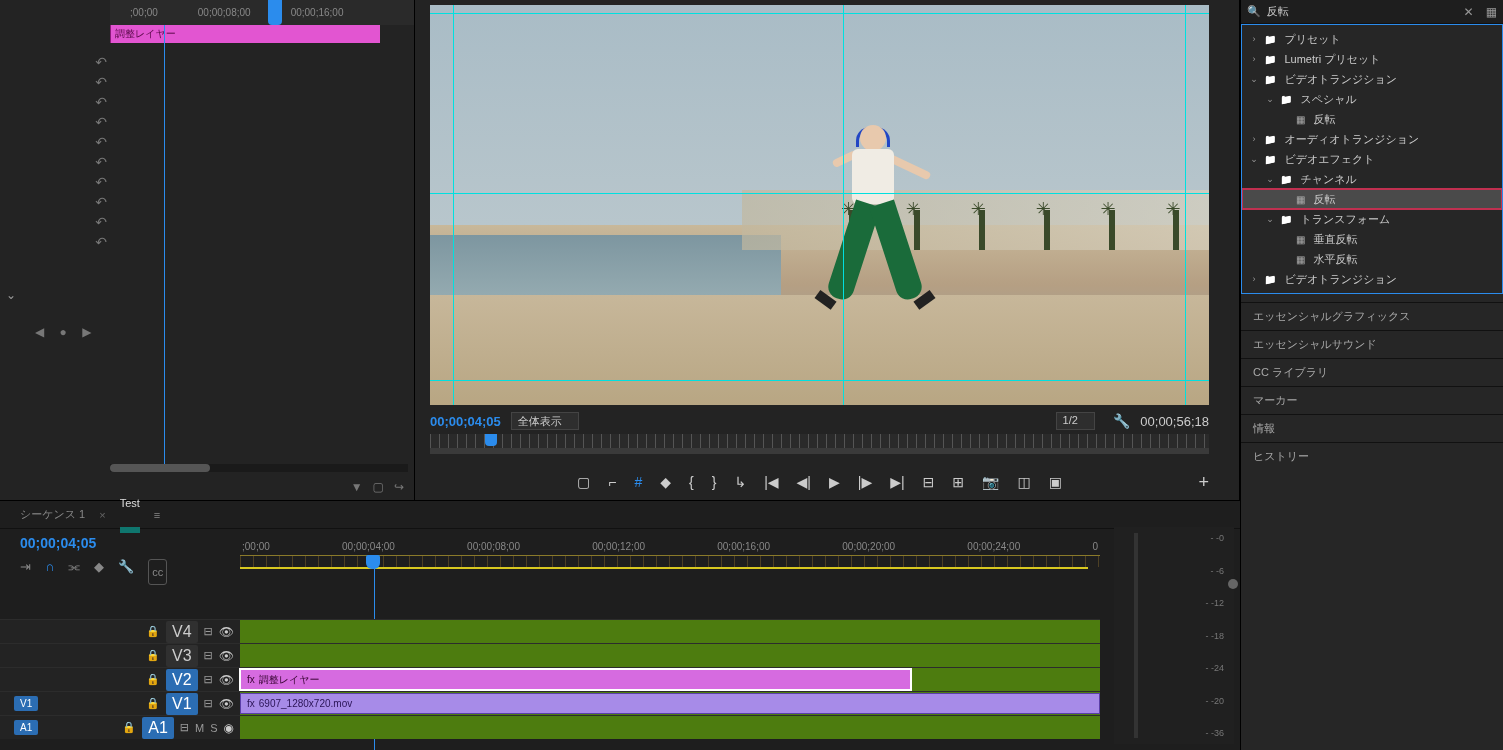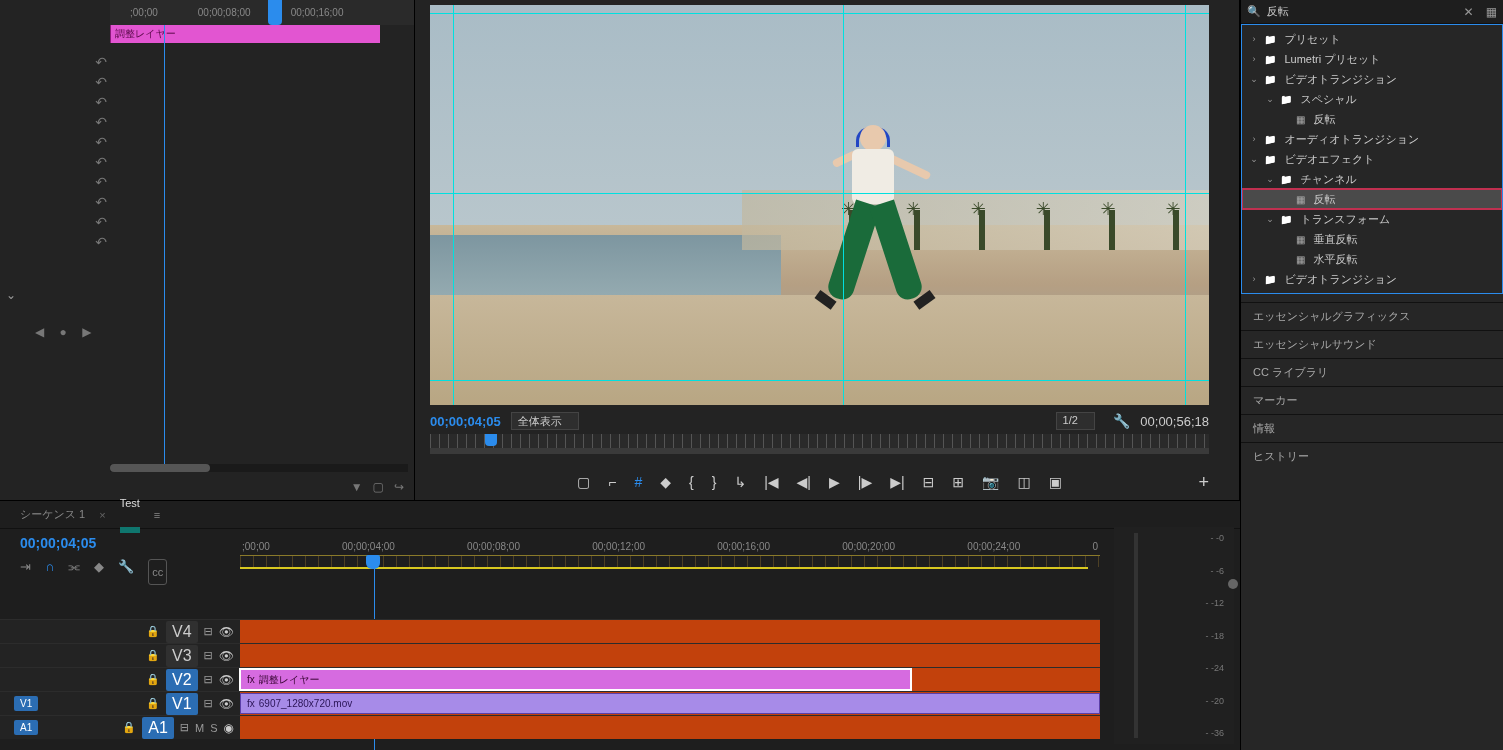--- a/index.html
+++ b/index.html
@@ -103,21 +103,21 @@
 
   .track-area{ position:absolute; top:78px; left:0; right:140px; bottom:0;}
   .track-row{ height:24px; display:flex; align-items:center; border-top:1px solid #2c2c2c;}
   .track-head{ width:240px; height:100%; display:flex; align-items:center; justify-content:flex-end; gap:6px; padding-right:6px; background:#232323;}
   .track-head .lock{color:#888; font-size:11px;}
   .track-head .lbl{ background:#303030; padding:2px 6px; border-radius:2px; color:#ccc; font-size:16px;}
   .track-head .lbl.sel{ background:#2b6db3; color:#fff;}
   .track-head .src{ background:#2b6db3; color:#fff; padding:2px 6px; border-radius:2px; font-size:10px; margin-right:auto; margin-left:14px;}
   .track-head .tog{ color:#999; font-size:11px;}
   .track-head .eye{ color:#ccc; font-size:12px;}
-  .track-body{ flex:1; height:100%; position:relative; background:#c2410c;}
+  .track-body{ flex:1; height:100%; position:relative; background:#4d7c0f;}
   .clip{ position:absolute; top:1px; bottom:1px; background:#d66be0; border:1px solid #7a1573; display:flex; align-items:center; padding:0 6px; font-size:10px; color:#3b0735;}
   .clip.video{ background:#a78be8; border-color:#5b3fa8; color:#2a1456;}
   .clip.selected{ outline:2px solid #fff; outline-offset:-1px;}
   .clip .fx{ margin-right:4px;}
   .hscroll{ position:absolute; top:78px; right:2px; width:132px; height:12px;}
   .hscroll .endcap{ position:absolute; right:0; width:10px; height:10px; border-radius:50%; background:#666;}
 
   
   .audio-meter{ position:absolute; right:6px; top:26px; bottom:6px; width:120px; background:#202020;}
   .audio-meter .scale{position:absolute; right:10px; top:6px; bottom:6px; width:40px; display:flex; flex-direction:column; justify-content:space-between; color:#777; font-size:9px; text-align:right;}

